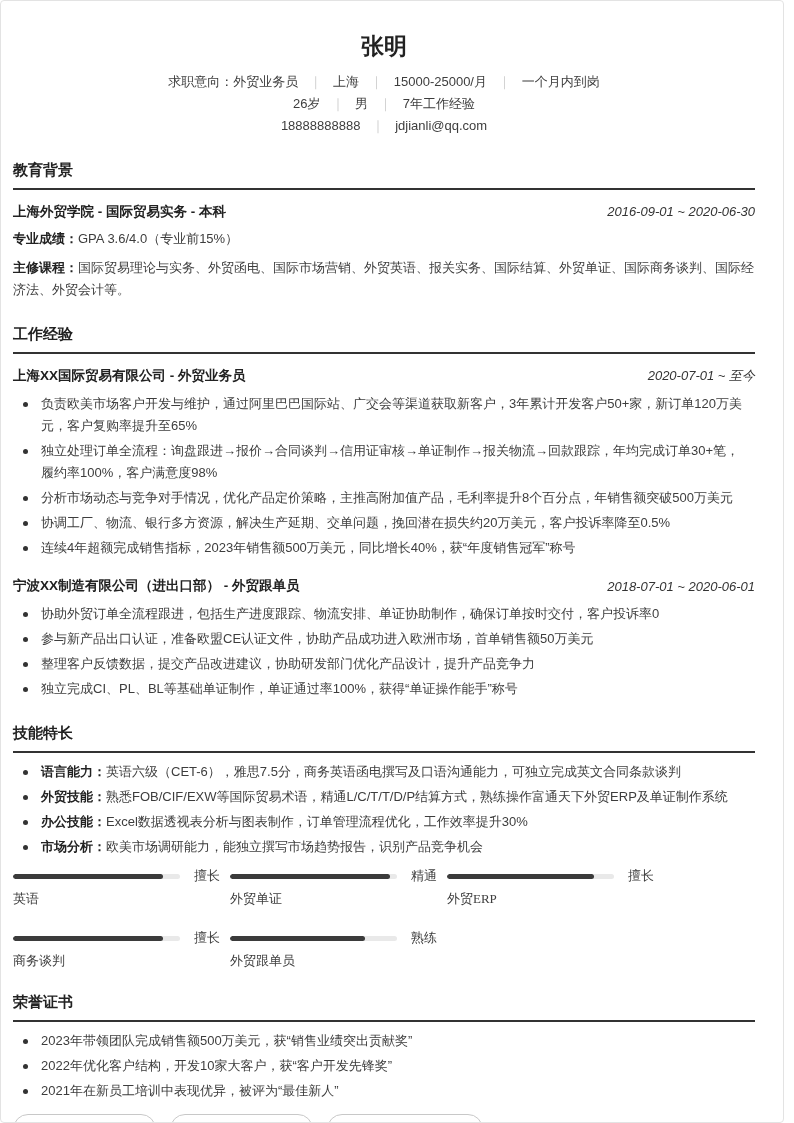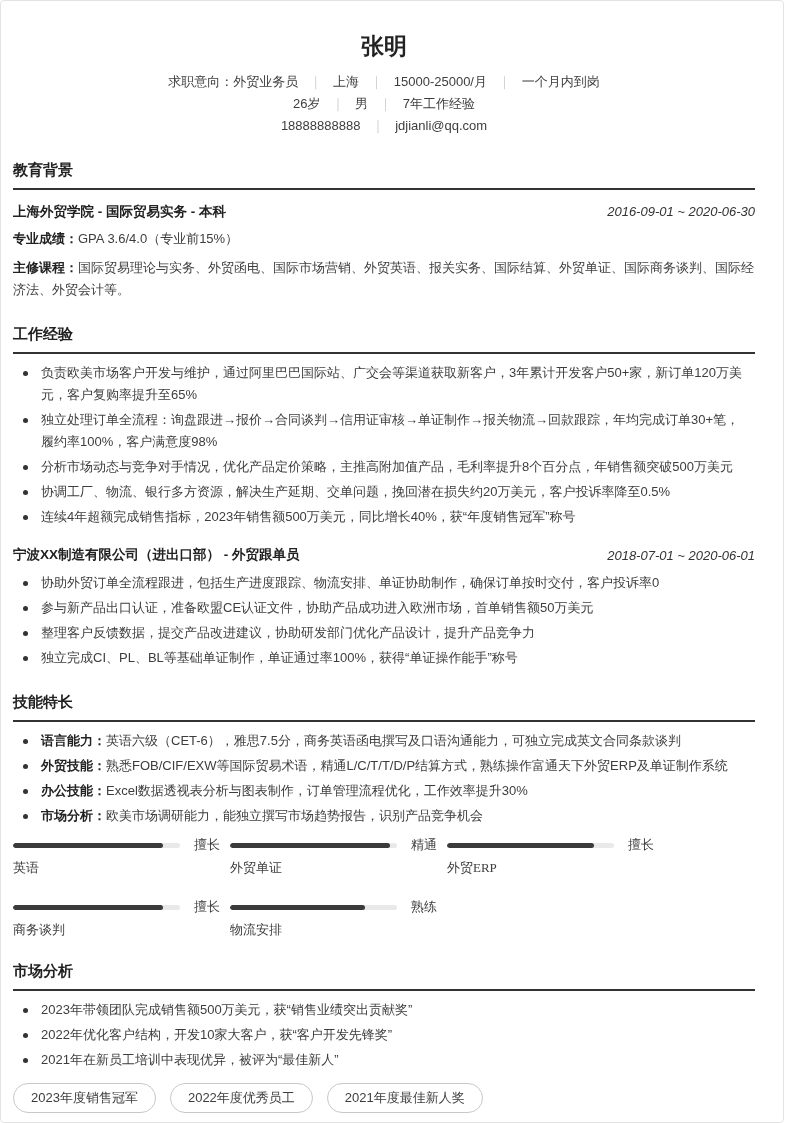--- a/index.html
+++ b/index.html
@@ -66,20 +66,24 @@
       <span class="edu-label">专业成绩：</span><span>GPA 3.6/4.0（专业前15%）</span>
     </div>
     <div class="edu-row">
       <span class="edu-label">主修课程：</span><span>国际贸易理论与实务、外贸函电、国际市场营销、外贸英语、报关实务、国际结算、外贸单证、国际商务谈判、国际经济法、外贸会计等。</span>
     </div>
   </div>
 
   <div class="section">
     <div class="section-title">工作经验</div>
 
+    <div class="entry-head">
+      <span class="entry-title">上海XX国际贸易有限公司 - 外贸业务员</span>
+      <span class="entry-date">2020-07-01 ~ 至今</span>
+    </div>
     <ul class="bullets">
       <li><span class="dot"></span><span>负责欧美市场客户开发与维护，通过阿里巴巴国际站、广交会等渠道获取新客户，3年累计开发客户50+家，新订单120万美元，客户复购率提升至65%</span></li>
       <li><span class="dot"></span><span>独立处理订单全流程：询盘跟进→报价→合同谈判→信用证审核→单证制作→报关物流→回款跟踪，年均完成订单30+笔，履约率100%，客户满意度98%</span></li>
       <li><span class="dot"></span><span>分析市场动态与竞争对手情况，优化产品定价策略，主推高附加值产品，毛利率提升8个百分点，年销售额突破500万美元</span></li>
       <li><span class="dot"></span><span>协调工厂、物流、银行多方资源，解决生产延期、交单问题，挽回潜在损失约20万美元，客户投诉率降至0.5%</span></li>
       <li><span class="dot"></span><span>连续4年超额完成销售指标，2023年销售额500万美元，同比增长40%，获“年度销售冠军”称号</span></li>
     </ul>
 
     <div class="entry-head second">
       <span class="entry-title">宁波XX制造有限公司（进出口部） - 外贸跟单员</span>
@@ -139,27 +143,27 @@
         </div>
         <div class="bar-name">商务谈判</div>
       </div>
       <div>
         <div class="bar-line">
           <div class="bar-track">
               <div class="bar-fill" style="width: 81%;"></div>
             </div>
           <span class="bar-level">熟练</span>
         </div>
-        <div class="bar-name">物流安排</div>
+        <div class="bar-name">外贸跟单员</div>
       </div>
     </div>
   </div>
 
   <div class="section">
-    <div class="section-title">市场分析</div>
+    <div class="section-title">荣誉证书</div>
     <ul class="bullets">
       <li><span class="dot"></span><span>2023年带领团队完成销售额500万美元，获“销售业绩突出贡献奖”</span></li>
       <li><span class="dot"></span><span>2022年优化客户结构，开发10家大客户，获“客户开发先锋奖”</span></li>
       <li><span class="dot"></span><span>2021年在新员工培训中表现优异，被评为“最佳新人”</span></li>
     </ul>
     <div class="tags">
       <span class="tag">2023年度销售冠军</span>
       <span class="tag">2022年度优秀员工</span>
       <span class="tag">2021年度最佳新人奖</span>
     </div>

